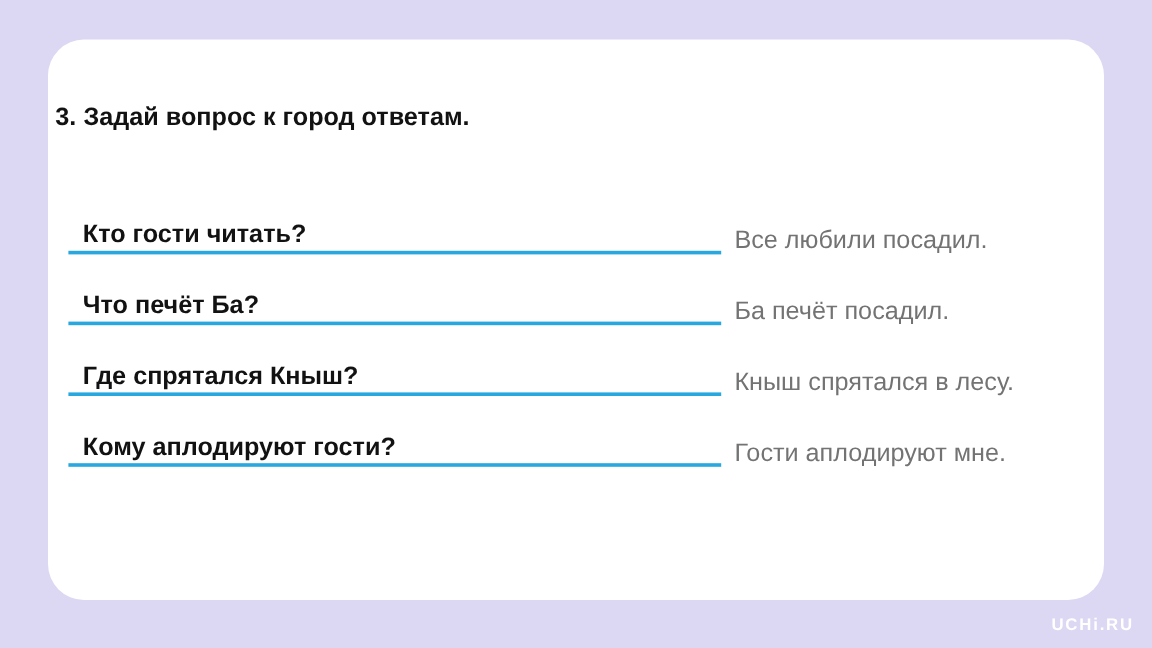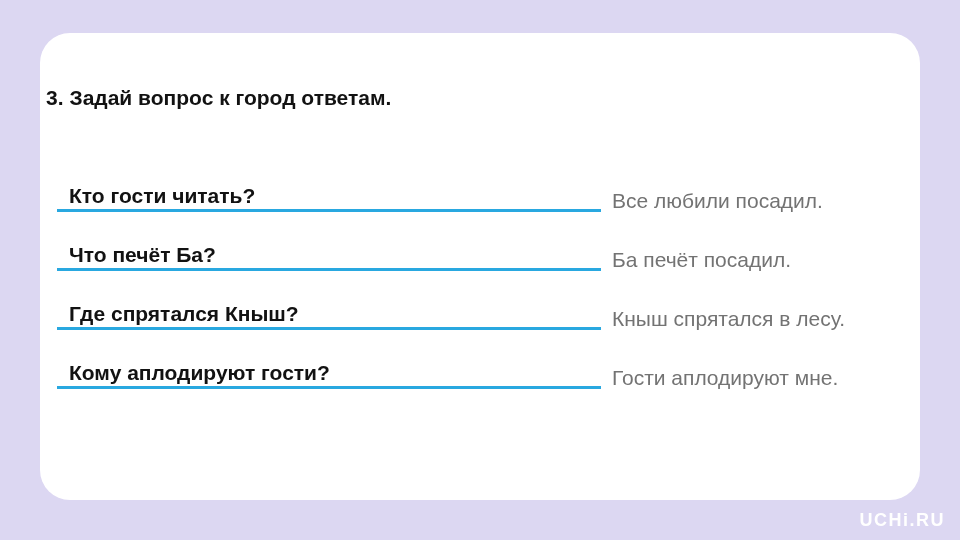--- a/index.html
+++ b/index.html
@@ -70,21 +70,21 @@
     font-weight: 400;
     color: #737373;
     line-height: 26px;
     white-space: nowrap;
   }
   .logo {
     position: absolute;
     right: 15px;
     bottom: 8px;
     color: #ffffff;
-    font-size: 18px;
+    font-size: 14px;
     font-weight: 700;
     letter-spacing: 1.5px;
     line-height: 24px;
     text-align: center;
   }
 </style>
 </head>
 <body>
 
 <div class="stage">

